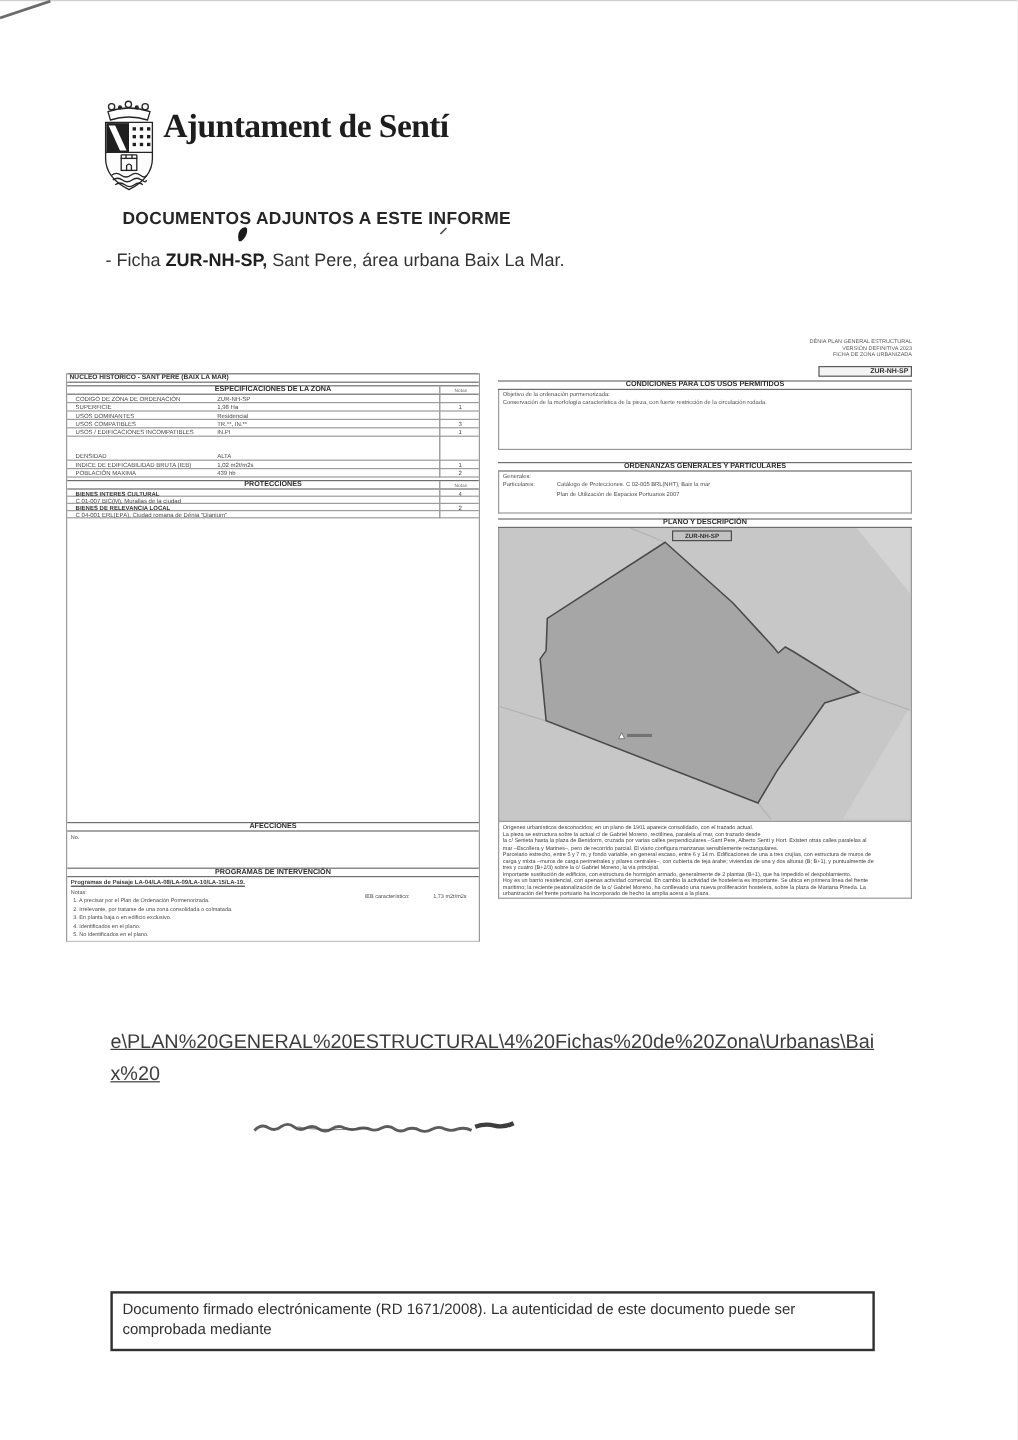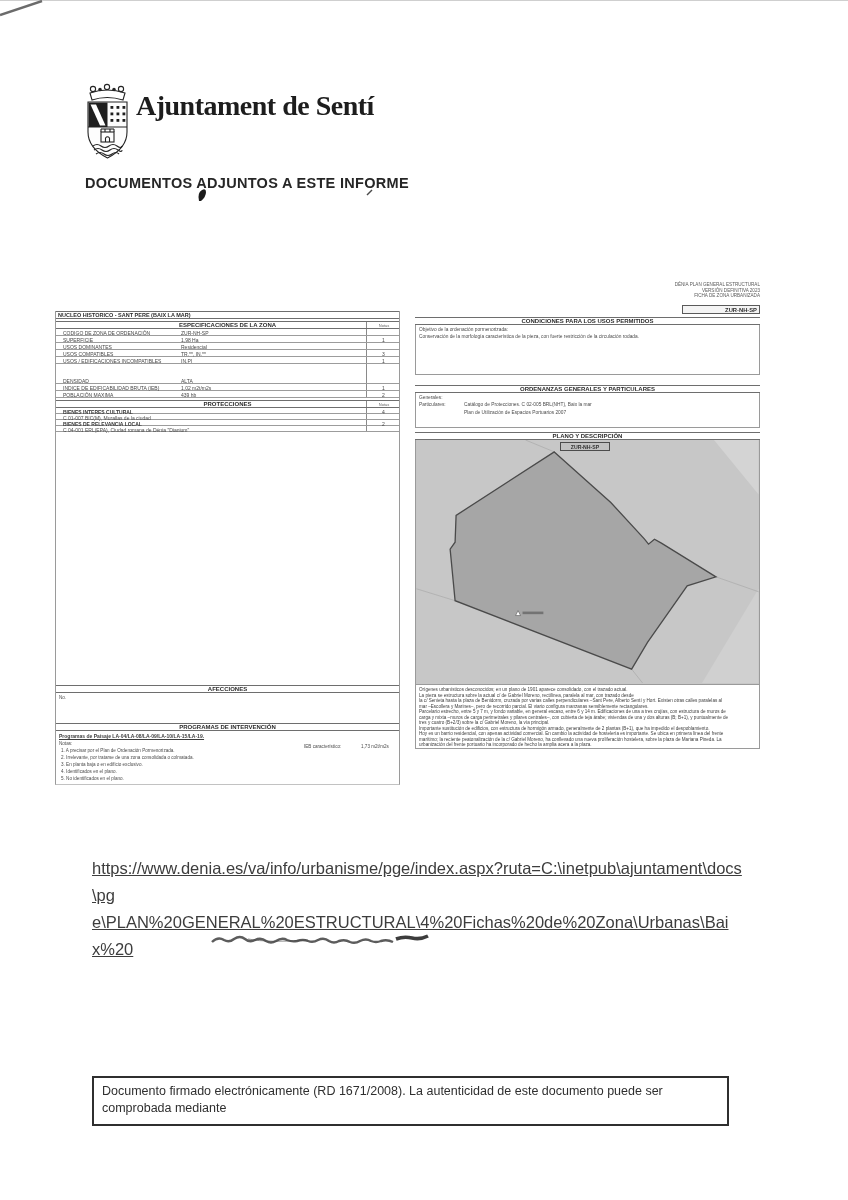--- a/index.html
+++ b/index.html
@@ -3,21 +3,21 @@
 <meta charset="utf-8">
 <style>
   html,body{margin:0;padding:0;background:#e9e9e9;}
   .page{position:relative;width:848px;height:1200px;background:#ffffff;
         font-family:"Liberation Sans",sans-serif;color:#3a3a3a;overflow:hidden;}
   .abs{position:absolute;}
 
   
   .logo-title{position:absolute;left:136px;top:90px;font-family:"Liberation Serif",serif;
               font-weight:bold;font-size:28px;color:#1d1d1d;letter-spacing:-0.5px;}
-  .doc-heading{position:absolute;left:85px;top:175px;font-size:14.5px;font-weight:bold;
+  .doc-heading{position:absolute;left:102px;top:175px;font-size:14.5px;font-weight:bold;
                color:#262626;letter-spacing:0.3px;}
   .attachment{position:absolute;left:88px;top:209px;font-size:15px;color:#343434;}
   .attachment b{color:#1f1f1f;}
 
   
   .meta{position:absolute;left:520px;top:282px;width:240px;text-align:right;
         font-size:4.6px;line-height:5.6px;color:#5a5a5a;}
   .badge{position:absolute;left:682px;top:305px;width:78px;height:9px;border:1px solid #5a5a5a;
          font-size:5.8px;font-weight:bold;text-align:right;line-height:9px;padding-right:2px;
          box-sizing:border-box;color:#2e2e2e;background:#f4f4f4;}
@@ -116,20 +116,23 @@
 
   <div class="doc-heading">DOCUMENTOS ADJUNTOS A ESTE INFORME</div>
 
   <svg class="abs" style="left:196px;top:188px" width="12" height="15">
     <path d="M3,13 Q1,5 6,2 Q10,0 10,4 Q10,9 5,13 Z" fill="#1b1b1b"></path>
   </svg>
   <svg class="abs" style="left:366px;top:189px" width="8" height="8">
     <line x1="1" y1="6" x2="6" y2="1" stroke="#4a4a4a" stroke-width="1.4"></line>
   </svg>
 
+  <div class="attachment">
+    <span>- Ficha </span><b>ZUR-NH-SP,</b><span> Sant Pere, área urbana Baix La Mar.</span>
+  </div>
 
   <div class="meta">
     <div>DÉNIA PLAN GENERAL ESTRUCTURAL</div>
     <div>VERSIÓN DEFINITIVA 2023</div>
     <div>FICHA DE ZONA URBANIZADA</div>
   </div>
   <div class="badge">ZUR-NH-SP</div>
 
   <div class="lcol">
 
@@ -261,21 +264,20 @@
     <div>Parcelario estrecho, entre 5 y 7 m, y fondo variable, en general escaso, entre 6 y 14 m. Edificaciones de una a tres crujías, con estructura de muros de</div>
     <div>carga y mixta –muros de carga perimetrales y pilares centrales–, con cubierta de teja árabe;  viviendas de una y dos alturas (B; B+1), y puntualmente de</div>
     <div>tres y cuatro (B+2/3) sobre la c/ Gabriel Moreno, la vía principal.</div>
     <div>Importante sustitución de edificios, con estructura de hormigón armado, generalmente de 2 plantas (B+1), que ha impedido el despoblamiento.</div>
     <div>Hoy es un barrio residencial, con apenas actividad comercial. En cambio la actividad de hostelería es importante. Se ubica en primera línea del frente</div>
     <div>marítimo; la reciente peatonalización de la c/ Gabriel Moreno, ha conllevado una nueva proliferación hostelera, sobre la plaza de Mariana Pineda. La</div>
     <div>urbanización del frente portuario ha incorporado de hecho la amplia acera a la plaza.</div>
   </div>
 
   <div class="url">
-    <div>https://www.denia.es/va/info/urbanisme/pge/index.aspx?ruta=C:\inetpub\ajuntament\docs\pg</div>
     <div>e\PLAN%20GENERAL%20ESTRUCTURAL\4%20Fichas%20de%20Zona\Urbanas\Baix%20</div>
   </div>
 
   <svg class="sig" width="232" height="22">
     <path d="M4,14 q6,-6 12,-2 q5,3 10,-1 q6,-4 11,0 q5,4 10,1 q6,-3 11,1 q5,3 10,0 q6,-4 11,-1 q5,2 10,1 q6,-2 11,0 q5,2 10,-1 q6,-3 11,1 q5,3 10,0 q6,-2 11,1 q5,2 10,-1 q6,-3 11,0 q5,2 10,0 q6,-2 12,1" stroke="#1d1d1d" stroke-width="2.4" fill="none" opacity="0.8"></path>
     <path d="M188,11 q8,-3 16,-1 q8,2 16,-2" stroke="#111" stroke-width="3.6" fill="none" opacity="0.9"></path>
     <path d="M40,11 q20,4 60,1" stroke="#333" stroke-width="1" fill="none" opacity="0.6"></path>
   </svg>
 
   <div class="footer-box">

